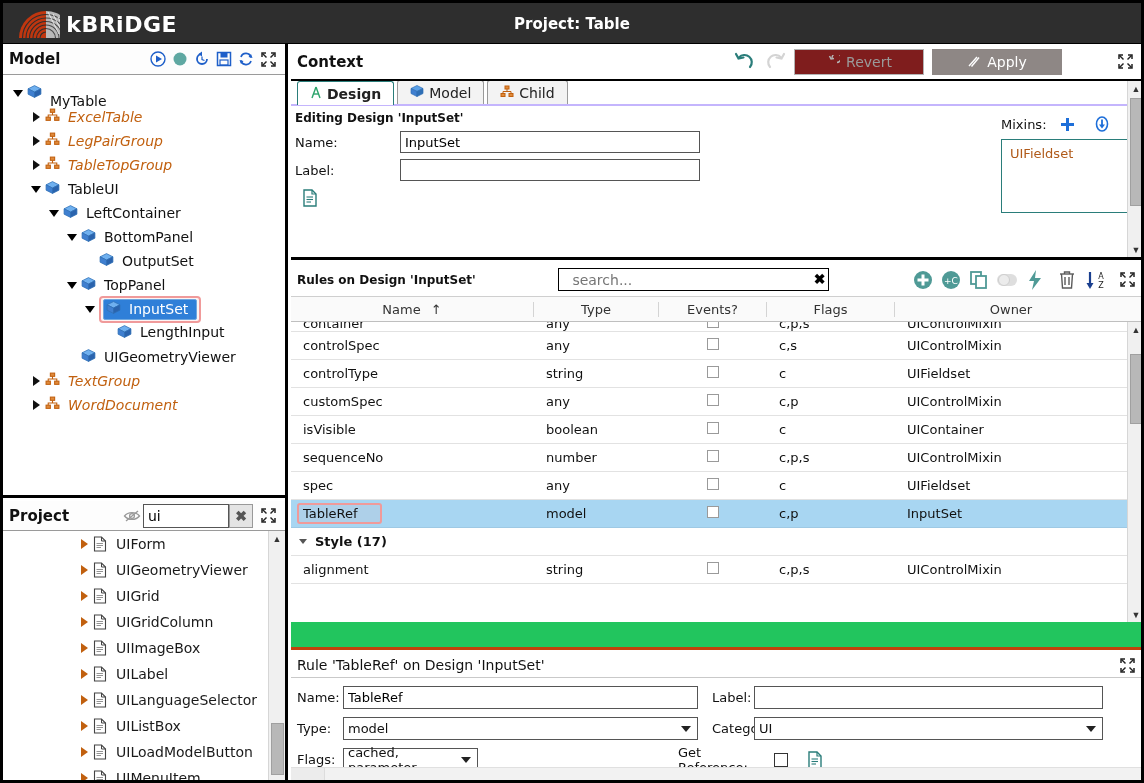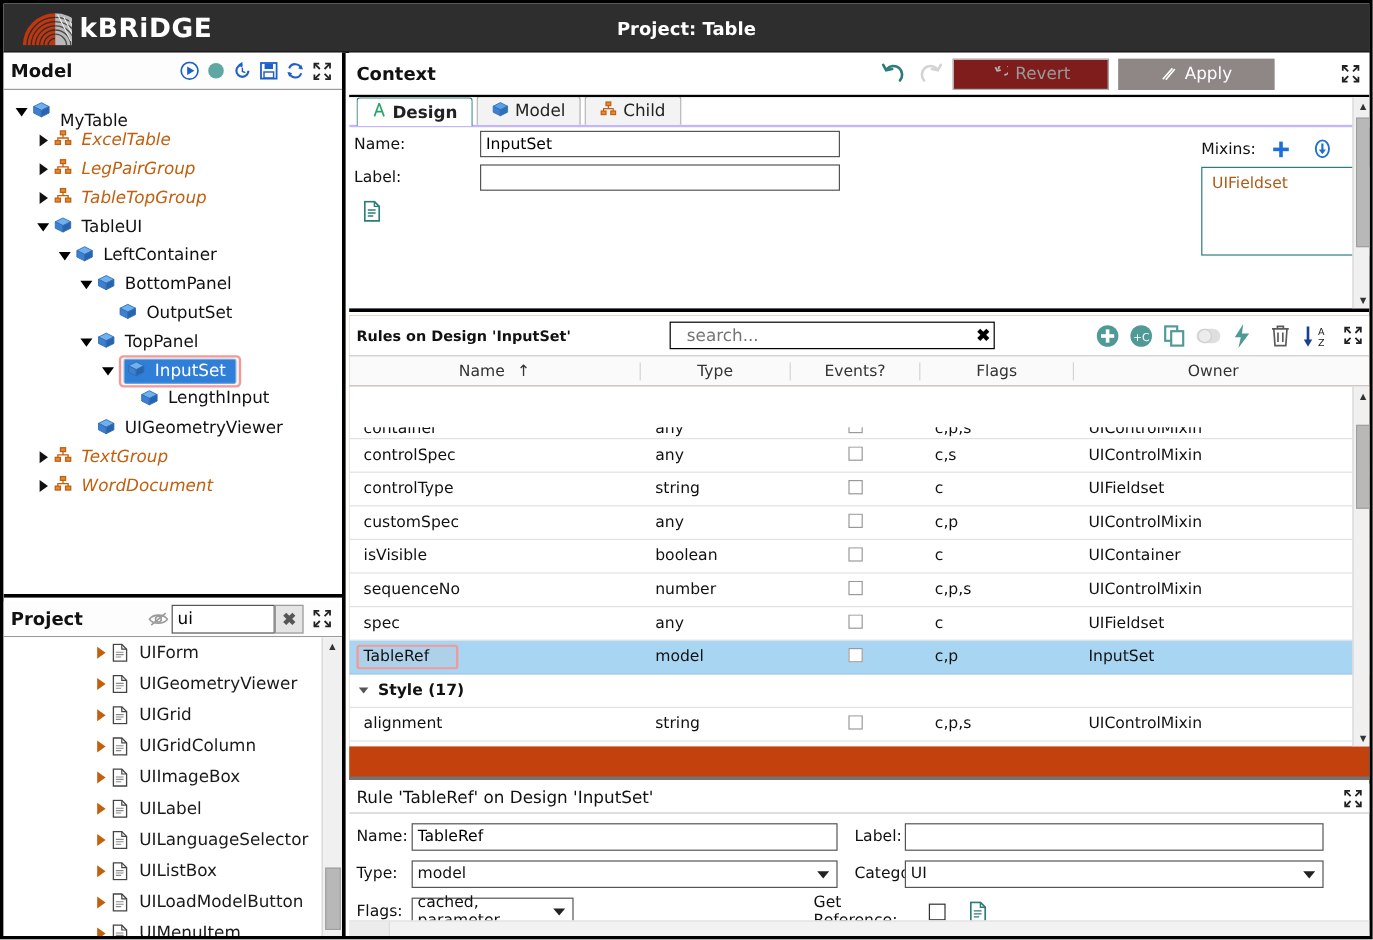--- a/index.html
+++ b/index.html
@@ -185,21 +185,21 @@
   .mix-lab { font-size:13px; font-family:"DejaVu Sans", sans-serif; margin-right:6px; }
   .mixins-box {
     position:absolute; left:710px; top:58px; width:408px; height:74px;
     border:1px solid #2a7d7a; background:#fff; padding:6px 8px;
     font-size:13px; color:#b05a19; font-family:"DejaVu Sans", sans-serif;
   }
 
   
   .rules-panel {
     position:absolute; left:0; top:219px; width:853px; height:387px;
-    border-bottom:3px solid #737373; background:#c2410c;
+    border-bottom:3px solid #c2410c; background:#22c55e;
   }
   .rules-header { display:flex; align-items:center; height:33px; padding:0 6px; background:#fff; }
   .rsearch {
     width:271px; height:23px; border:1px solid #000; background:#fff;
     font-size:14px; padding:0 20px 0 13px; outline:none; color:#555;
     font-family:"DejaVu Sans", sans-serif;
   }
   .rsearch-wrap { position:relative; display:inline-flex; align-items:center; }
   .rsearch-x {
     position:absolute; right:4px; top:3px; font-size:14px; font-weight:bold;
@@ -220,21 +220,21 @@
   .c-evt   { width:108px; }
   .c-flags { width:128px; }
   .c-owner { width:232px; }
 
   .tbody { position:relative; height:300px; overflow:hidden; background:#fff; }
   .trow {
     display:flex; align-items:center; height:28px;
     border-bottom:1px solid #e2e2e2; font-size:13px;
     font-family:"DejaVu Sans", sans-serif;
   }
-  .trow.partial { height:10px; border-bottom:1px solid #e2e2e2; overflow:hidden; align-items:flex-end;margin-top:34px; }
+  .trow.partial { height:10px; border-bottom:1px solid #e2e2e2; overflow:hidden; align-items:flex-end; }
   .trow.sel { background:#a8d6f2; border-bottom:1px solid #9ec9e4; }
   .td { padding-left:12px; overflow:hidden; white-space:nowrap; }
   .td.cen { text-align:center; padding-left:0; }
   .cbx { width:12px; height:12px; border:1px solid #9a9a9a; background:#fff; display:inline-block; }
   .group-row {
     display:flex; align-items:center; height:28px; border-bottom:1px solid #e2e2e2;
     font-size:13px; font-weight:bold; padding-left:8px; gap:8px;
     font-family:"DejaVu Sans", sans-serif;
   }
   .chev-d { width:0;height:0;border-top:5px solid #555;border-left:4px solid transparent;border-right:4px solid transparent; }
@@ -848,20 +848,21 @@
                   <rect x="5" y="1" width="4" height="3"></rect>
                   <rect x="1" y="8.5" width="4" height="3"></rect>
                   <rect x="9" y="8.5" width="4" height="3"></rect>
                   <path d="M7 4 L7 6.5 M3 8.5 L3 6.5 L11 6.5 L11 8.5" stroke="#c1600f" fill="none"></path>
                 </svg>
             </span>
             <span>Child</span>
           </div>
         </div>
 
+        <div class="editing-line">Editing Design 'InputSet'</div>
 
         <div class="form-row">
           <span class="form-lab">Name:</span>
           <input class="tinput" style="width: 300px;" value="InputSet">
         </div>
         <div class="form-row">
           <span class="form-lab">Label:</span>
           <input class="tinput" style="width: 300px;" value="">
         </div>
         <div style="padding-left:8px;padding-top:3px;">

